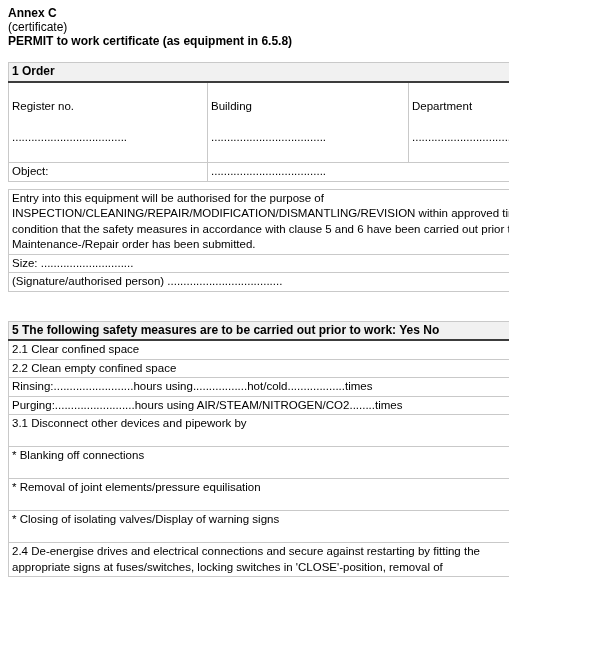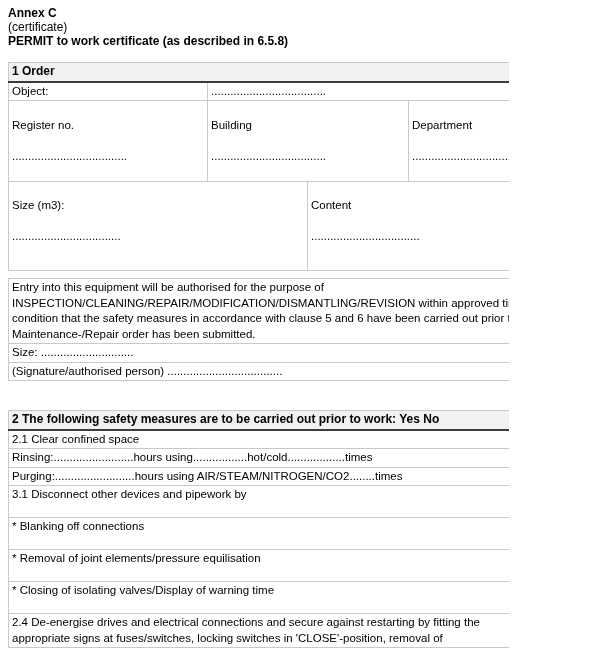--- a/index.html
+++ b/index.html
@@ -41,61 +41,51 @@
   .cell-dots{display:block;}
 </style>
 </head>
 <body>
 
 <div class="page">
 
   <div class="title-block">
     <div class="bold">Annex C</div>
     <div>(certificate)</div>
-    <div class="bold">PERMIT to work certificate (as described in 6.5.8)</div>
+    <div class="bold">PERMIT to work certificate (as equipment in 6.5.8)</div>
   </div>
 
   <table class="doc-table t1a">
     <colgroup>
         <col style="width:199px">
         <col style="width:100px">
         <col style="width:101px">
         <col style="width:203px">
       </colgroup>
     <tbody>
         <tr class="sec-header">
       <td colspan="4">1 Order</td>
-    </tr>
-    <tr>
-      <td>Object:</td>
-      <td colspan="3">....................................</td>
     </tr>
     <tr>
       <td>
         <span class="cell-label">Register no.</span>
         <span class="cell-dots">....................................</span>
       </td>
       <td colspan="2">
         <span class="cell-label">Building</span>
         <span class="cell-dots">....................................</span>
       </td>
       <td>
         <span class="cell-label">Department</span>
         <span class="cell-dots">....................................</span>
       </td>
     </tr>
     <tr>
-      <td colspan="2" class="pad-extra">
-        <span class="cell-label">Size (m3):</span>
-        <span class="cell-dots">..................................</span>
-      </td>
-      <td colspan="2" class="pad-extra">
-        <span class="cell-label">Content</span>
-        <span class="cell-dots">..................................</span>
-      </td>
+      <td>Object:</td>
+      <td colspan="3">....................................</td>
     </tr>
   </tbody>
     </table>
 
   <table class="doc-table t1b">
     <colgroup>
         <col style="width:603px">
       </colgroup>
     <tbody>
         <tr>
@@ -114,26 +104,31 @@
     </table>
 
   <table class="doc-table t2">
     <colgroup>
         <col style="width:523px">
         <col style="width:38px">
         <col style="width:42px">
       </colgroup>
     <tbody>
         <tr class="sec-header">
-      <td colspan="3">2 The following safety measures are to be carried out prior to work: Yes No</td>
+      <td colspan="3">5 The following safety measures are to be carried out prior to work: Yes No</td>
     </tr>
     <tr>
       <td>2.1 Clear confined space</td>
       <td class="yn">YES</td>
       <td class="yn">NO</td>
+    </tr>
+    <tr>
+      <td>2.2 Clean empty confined space</td>
+      <td></td>
+      <td></td>
     </tr>
     <tr>
       <td>Rinsing:.........................hours using.................hot/cold..................times</td>
       <td></td>
       <td></td>
     </tr>
     <tr>
       <td>Purging:.........................hours using AIR/STEAM/NITROGEN/CO2........times</td>
       <td></td>
       <td></td>
@@ -147,21 +142,21 @@
       <td class="tall">* Blanking off connections</td>
       <td></td>
       <td></td>
     </tr>
     <tr>
       <td class="tall">* Removal of joint elements/pressure equilisation</td>
       <td></td>
       <td></td>
     </tr>
     <tr>
-      <td class="tall">* Closing of isolating valves/Display of warning time</td>
+      <td class="tall">* Closing of isolating valves/Display of warning signs</td>
       <td></td>
       <td></td>
     </tr>
     <tr>
       <td>2.4 De-energise drives and electrical connections and secure against restarting by fitting the
 appropriate signs at fuses/switches, locking switches in 'CLOSE'-position, removal of</td>
       <td></td>
       <td></td>
     </tr>
 

